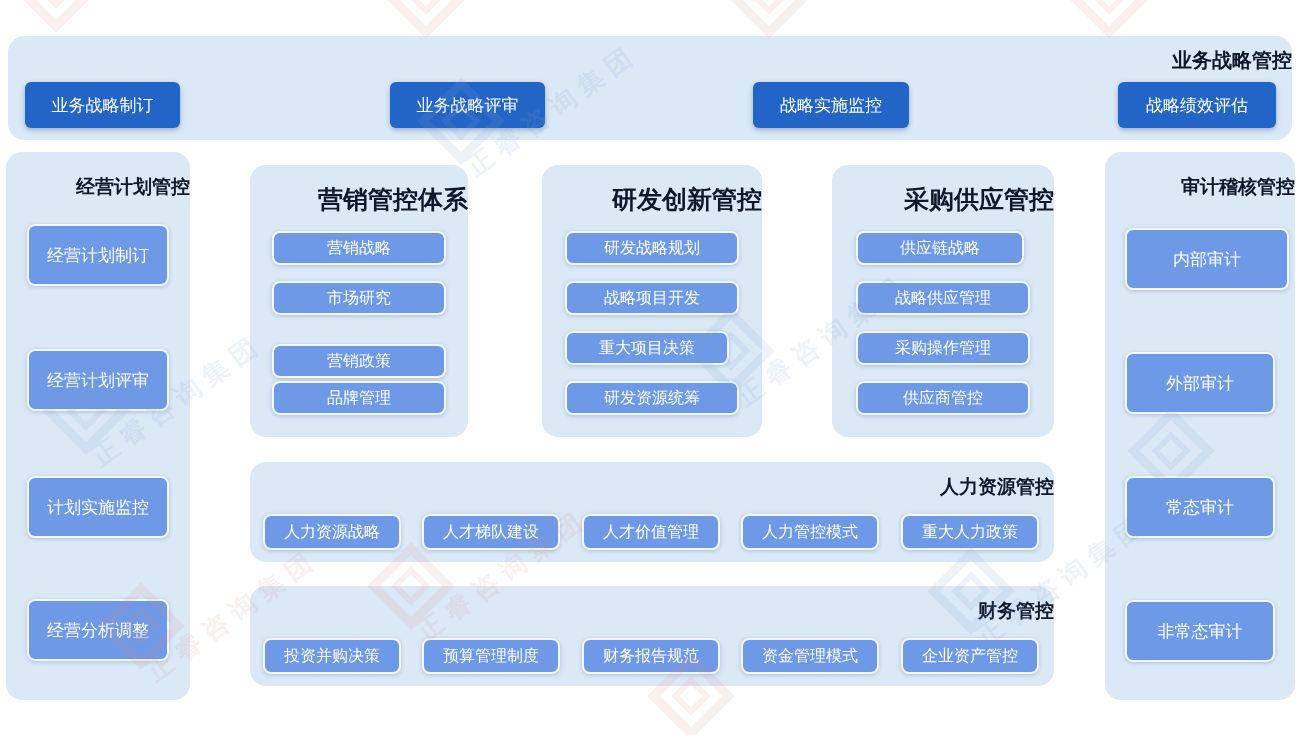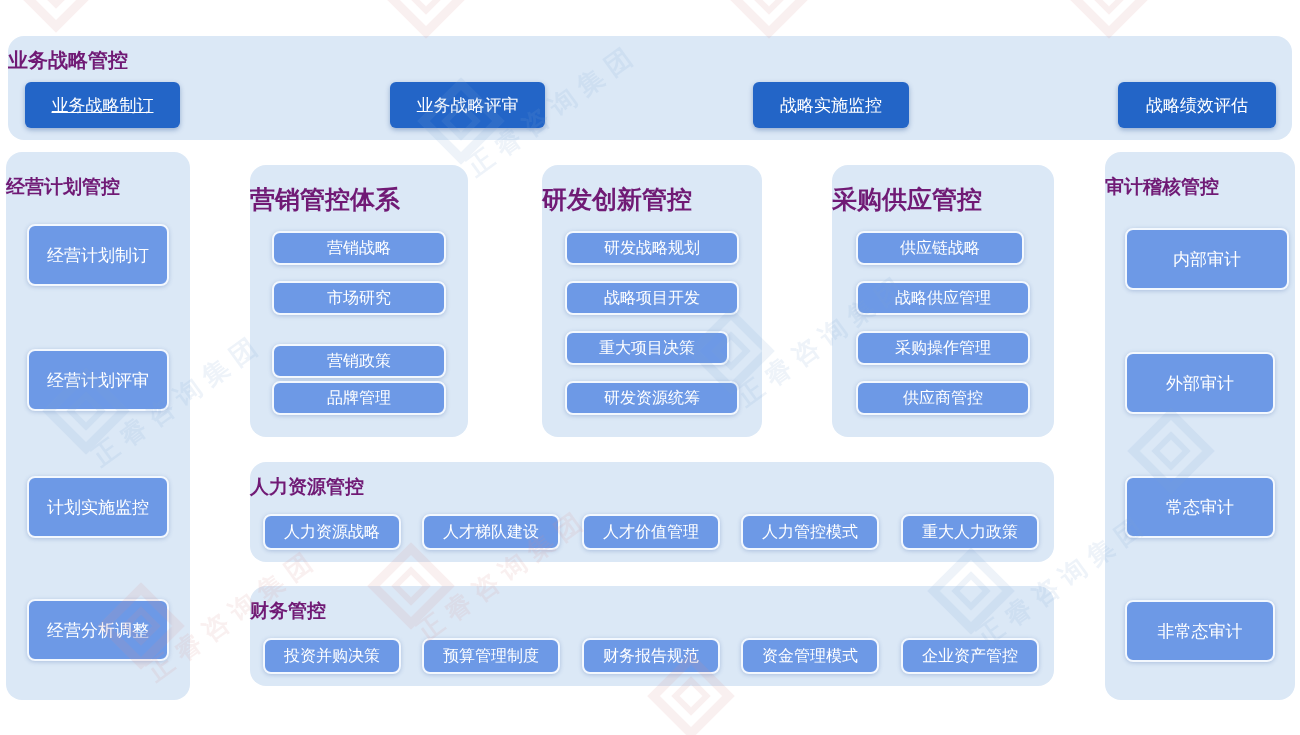--- a/index.html
+++ b/index.html
@@ -36,23 +36,23 @@
 
   
   .panel {
     position:absolute;
     background:#dbe8f6;
     border-radius:16px;
     z-index:1;
   }
   .panel-title {
     position:absolute; left:0; right:0;
-    text-align:left;
+    text-align:right;
     font-weight:bold;
-    color:#701a75;
+    color:#0f172a;
   }
 
   
   .banner { left:8px; top:36px; width:1284px; height:104px; }
   .banner .panel-title { top:11px; font-size:20px; }
   .btn-dark {
     position:absolute; top:46px; height:46px;
     background:#2365c7;
     border-radius:6px;
     color:#ffffff; font-size:17px;
@@ -82,21 +82,21 @@
   .band .panel-title { top:12px; font-size:19px; }
   .btn-band { top:52px; height:36px; width:138px; font-size:16px; }
 </style>
 </head>
 <body>
 
 <div class="stage">
 
   <div class="panel banner">
     <div class="panel-title">业务战略管控</div>
-    <div class="btn-dark" style="left:17px; width:155px;text-decoration:underline;">业务战略制订</div>
+    <div class="btn-dark" style="left:17px; width:155px;">业务战略制订</div>
     <div class="btn-dark" style="left:382px; width:155px;">业务战略评审</div>
     <div class="btn-dark" style="left:745px; width:156px;">战略实施监控</div>
     <div class="btn-dark" style="left:1110px; width:158px;">战略绩效评估</div>
   </div>
 
   <div class="panel col-tall" style="left:6px; top:152px; width:184px; height:548px;">
     <div class="panel-title">经营计划管控</div>
     <div class="btn-light btn-tall" style="left:21px; top:72px;  width:142px;">经营计划制订</div>
     <div class="btn-light btn-tall" style="left:21px; top:197px; width:142px;">经营计划评审</div>
     <div class="btn-light btn-tall" style="left:21px; top:324px; width:142px;">计划实施监控</div>

